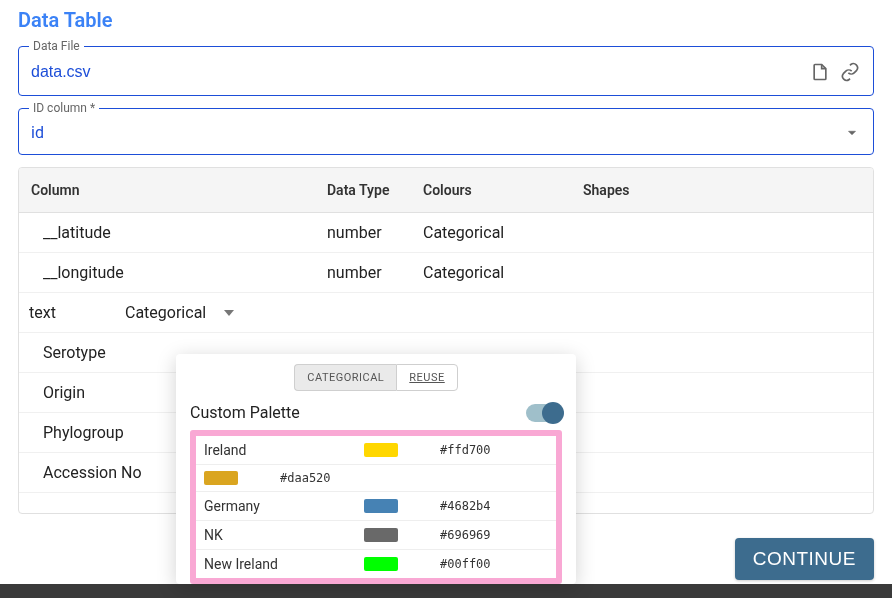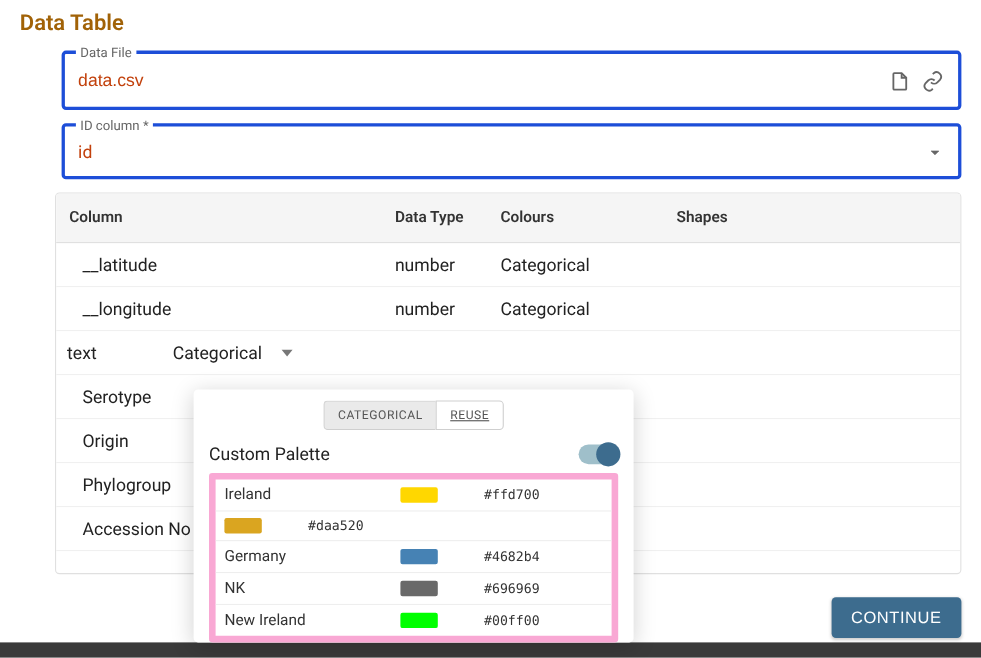--- a/index.html
+++ b/index.html
@@ -1,47 +1,47 @@
 <!DOCTYPE html>
 <html><head>
 <meta charset="utf-8">
 <style>
 * { box-sizing: border-box; margin: 0; padding: 0; }
 body { font-family: -apple-system, BlinkMacSystemFont, "Segoe UI", Roboto, Helvetica, Arial, sans-serif; background: #fff; color: #222; width: 892px; height: 598px; overflow: hidden; position: relative; }
 .page { padding: 8px 18px 0 18px; }
-h2.title { font-size: 20px; font-weight: 600; margin-bottom: 14px; color: #a16207; }
-.field-outer { position: relative; border: 3px solid #1d4ed8; border-radius: 4px; padding: 14px 12px 12px 12px; margin-bottom: 12px; background: #fff; margin-left: 38px; }
+h2.title { font-size: 20px; font-weight: 600; margin-bottom: 14px; color: #3b82f6; }
+.field-outer { position: relative; border: 1px solid #1d4ed8; border-radius: 4px; padding: 14px 12px 12px 12px; margin-bottom: 12px; background: #fff; }
 .field-label { position: absolute; top: -8px; left: 10px; background: #fff; padding: 0 4px; font-size: 12px; color: #666; }
 .field-row { display: flex; align-items: center; }
-.field-text { flex: 1; font-size: 16px; color: #c2410c; border: none; outline: none; background: transparent; }
+.field-text { flex: 1; font-size: 16px; color: #1d4ed8; border: none; outline: none; background: transparent; }
 .field-icons { display: flex; gap: 8px; }
 .icon-btn { width: 22px; height: 22px; display: flex; align-items: center; justify-content: center; cursor: pointer; }
 .icon-btn svg { width: 20px; height: 20px; stroke: #666; fill: none; stroke-width: 2; }
 .select-caret { width: 16px; height: 16px; }
 .select-caret svg { width: 14px; height: 14px; stroke: #666; fill: #666; }
-.table-wrap { border: 1px solid #e0e0e0; border-radius: 4px; overflow: hidden; margin-left: 32px; }
+.table-wrap { border: 1px solid #e0e0e0; border-radius: 4px; overflow: hidden; }
 .table-head { display: flex; background: #f5f5f5; padding: 14px 10px; font-size: 14px; font-weight: 600; color: #333; border-bottom: 1px solid #e0e0e0; }
 .col-col { width: 298px; padding-left: 2px; }
 .col-dt { width: 96px; }
 .col-colours { width: 160px; }
 .col-shapes { flex: 1; }
 .table-body { height: 300px; overflow-y: auto; position: relative; }
 .trow { display: flex; align-items: center; padding: 10px 10px; font-size: 16px; color: #222; border-bottom: 1px solid #f0f0f0; }
 .trow .c1 { width: 298px; padding-left: 14px; }
 .trow .c2 { width: 96px; }
 .trow .c3 { width: 160px; display: flex; align-items: center; gap: 18px; }
 .trow .c4 { flex: 1; }
 .caret-down { width: 0; height: 0; border-left: 5px solid transparent; border-right: 5px solid transparent; border-top: 6px solid #777; }
 
 .table-body::-webkit-scrollbar { width: 10px; }
 .table-body::-webkit-scrollbar-thumb { background: #c7c7c7; border-radius: 5px; }
 .table-body::-webkit-scrollbar-track { background: #f0f0f0; }
 
 .continue-bar { position: absolute; bottom: 18px; right: 18px; }
-.continue-btn { background: #3d6c8e; color: #fff; border: none; border-radius: 4px; padding: 10px 18px; font-size: 15px; font-weight: 500; letter-spacing: 0.5px; cursor: pointer; box-shadow: 0 1px 3px rgba(0,0,0,0.2); }
+.continue-btn { background: #3d6c8e; color: #fff; border: none; border-radius: 4px; padding: 10px 18px; font-size: 19px; font-weight: 500; letter-spacing: 0.5px; cursor: pointer; box-shadow: 0 1px 3px rgba(0,0,0,0.2); }
 
 .footer-stripe { position: absolute; bottom: 0; left: 0; right: 0; height: 14px; background: #3a3a3a; }
 
 .popover { position: absolute; left: 176px; top: 354px; width: 400px; background: #fff; border-radius: 4px; box-shadow: 0 4px 20px rgba(0,0,0,0.18); padding: 10px 14px 0 14px; z-index: 10; }
 .tabs { display: flex; justify-content: center; gap: 0; margin-bottom: 12px; }
 .tab { border: 1px solid #cfcfcf; padding: 6px 12px; font-size: 11px; letter-spacing: 0.5px; color: #555; cursor: pointer; background: #fff; }
 .tab:first-child { border-right: none; border-radius: 4px 0 0 4px; }
 .tab:last-child { border-radius: 0 4px 4px 0; text-decoration: underline; }
 .tab.active { background: #eaeaea; }
 .palette-header { display: flex; align-items: center; justify-content: space-between; margin-bottom: 8px; }

